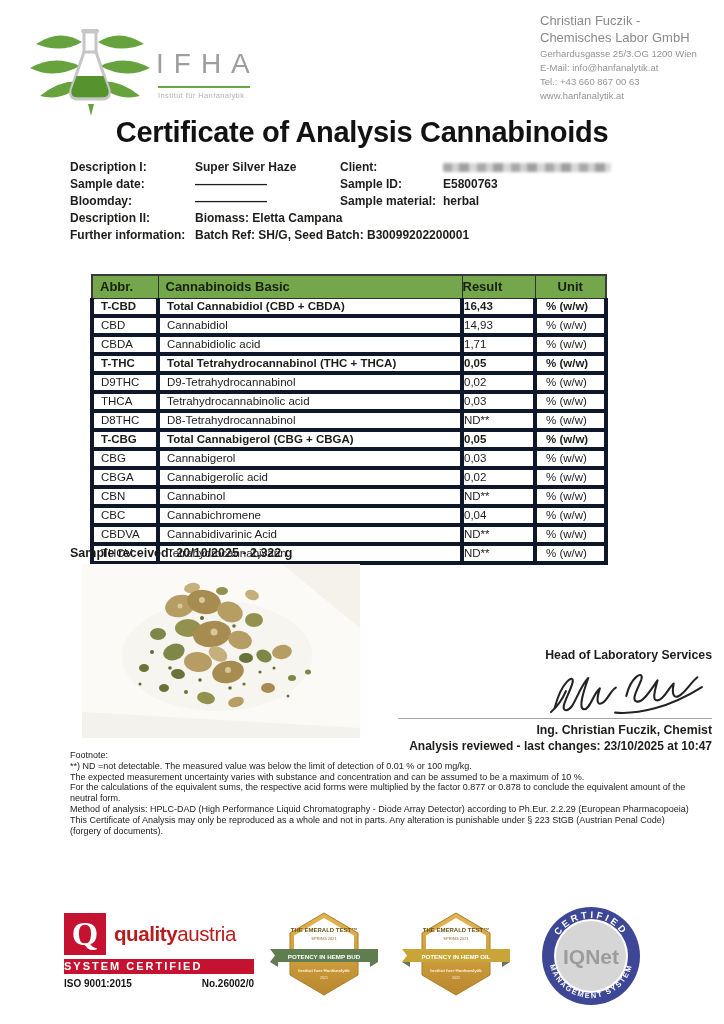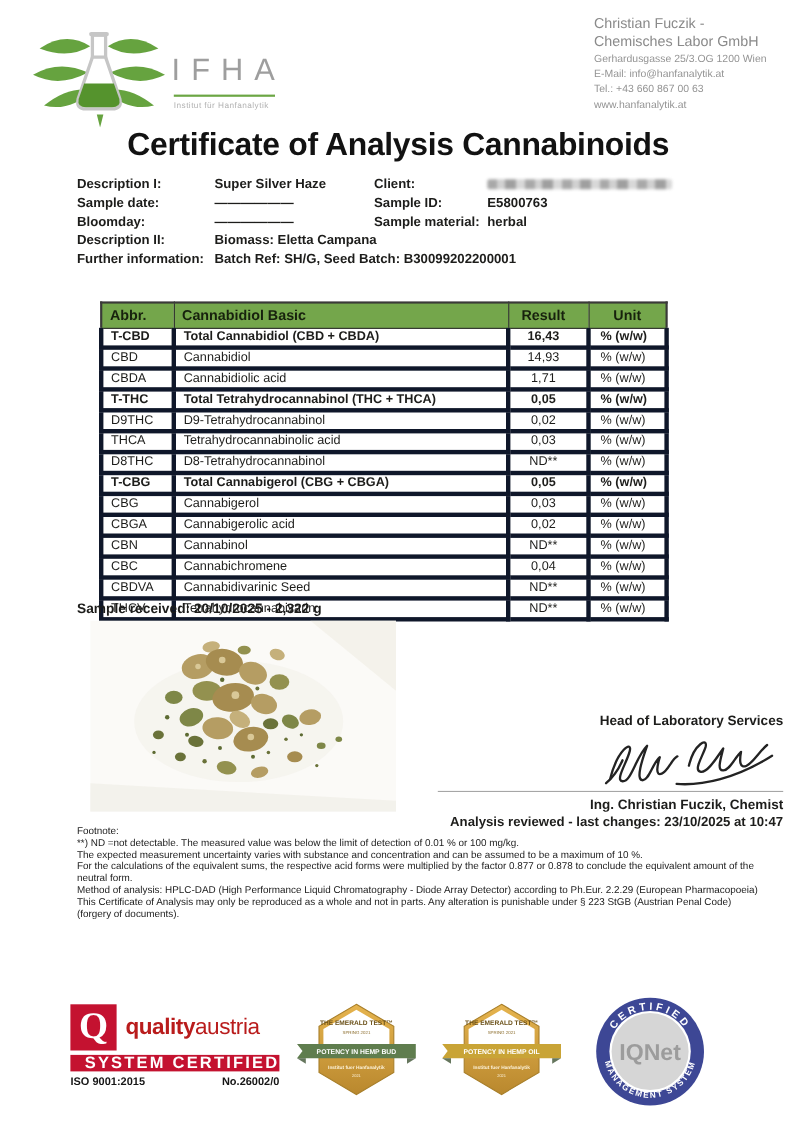--- a/index.html
+++ b/index.html
@@ -31,21 +31,21 @@
     background:repeating-linear-gradient(90deg,#9a9a9a 0 9px,#c9c9c9 9px 16px,#8f8f8f 16px 26px,#d2d2d2 26px 34px);
     filter:blur(1.6px); opacity:.85; }
   
   .results { position:absolute; left:90px; top:274px; width:514px; border-collapse:collapse;
     table-layout:fixed; border:2px solid #3a3a38; }
   .results th { background:#74a64b; color:#17210d; font-size:13px; font-weight:700;
     text-align:left; padding:3px 0 4px; border:1px solid #2f2f2e; }
   .results td { font-size:11.5px; padding:1px 0 2px; border:4px solid #0f172a; }
   .results th.col-abbr, .results td.col-abbr { padding-left:7px;margin-top:28px; }
   .results th.col-name, .results td.col-name { padding-left:7px; }
-  .results th.col-result, .results td.col-result { text-align:center; padding-right:9px;margin-left:24px; }
+  .results th.col-result, .results td.col-result { text-align:left; padding-right:9px;margin-left:24px; }
   .results th.col-unit { text-align:center; }
   .results td.col-unit { padding-left:9px; }
   .results tr.total-row td { font-weight:700; border-top:1px solid #8d8d8d; }
   
   .sample-received { position:absolute; left:70px; top:546px; font-size:12.5px; font-weight:700; }
   .photo { position:absolute; left:82px; top:564px; width:278px; height:174px; }
   
   .sig-block { position:absolute; left:398px; top:648px; width:314px; text-align:right; }
   .sig-title { font-size:12.3px; font-weight:700; }
   .sig-svg { margin-top:2px; transform:rotate(-3deg); }
@@ -55,22 +55,22 @@
   
   .footnote { position:absolute; left:70px; top:750px; width:622px; font-size:9px;
     line-height:10.8px; color:#1c1c1c; }
   
   .qa { position:absolute; left:64px; top:913px; width:190px; }
   .qa-top { display:flex; align-items:center; }
   .qa-q { width:42px; height:42px; background:#c41230; color:#fff; font-family:"Liberation Serif",serif;
     font-weight:700; font-size:34px; line-height:42px; text-align:center; flex:0 0 42px; }
   .qa-brand { margin-left:8px; font-size:20.5px; color:#b91c1c; letter-spacing:-.4px; white-space:nowrap; }
   .qa-brand .b { font-weight:700; }
-  .qa-banner { margin-top:4px; height:15px; background:#c41230; color:#fff; font-size:15px;
-    font-weight:700; letter-spacing:2px; text-align:right; line-height:15px; }
+  .qa-banner { margin-top:4px; height:15px; background:#c41230; color:#fff; font-size:11px;
+    font-weight:700; letter-spacing:2px; text-align:left; line-height:15px; }
   .qa-iso { display:flex; justify-content:space-between; margin-top:4px; font-size:10px; font-weight:700; color:#161616; }
   .badge { position:absolute; top:910px; }
   #badge-0 { left:268px; } #badge-1 { left:400px; }
   .iqnet { position:absolute; left:540px; top:905px; }
 </style>
 </head>
 <body>
 
 <div class="page">
 
@@ -148,21 +148,21 @@
   <table class="results">
     <colgroup>
         <col style="width:66px">
         <col style="width:304px">
         <col style="width:73px">
         <col style="width:71px">
       </colgroup>
     <thead>
       <tr>
         <th class="col-abbr">Abbr.</th>
-        <th class="col-name">Cannabidiol Basic</th>
+        <th class="col-name">Cannabinoids Basic</th>
         <th class="col-result">Result</th>
         <th class="col-unit">Unit</th>
       </tr>
     </thead>
     <tbody>
         <tr class="total-row">
           <td class="col-abbr">T-CBD</td>
           <td class="col-name">Total Cannabidiol (CBD + CBDA)</td>
           <td class="col-result">16,43</td>
           <td class="col-unit">% (w/w)</td>
@@ -228,21 +228,21 @@
           <td class="col-unit">% (w/w)</td>
         </tr>
         <tr>
           <td class="col-abbr">CBC</td>
           <td class="col-name">Cannabichromene</td>
           <td class="col-result">0,04</td>
           <td class="col-unit">% (w/w)</td>
         </tr>
         <tr>
           <td class="col-abbr">CBDVA</td>
-          <td class="col-name">Cannabidivarinic Seed</td>
+          <td class="col-name">Cannabidivarinic Acid</td>
           <td class="col-result">ND**</td>
           <td class="col-unit">% (w/w)</td>
         </tr>
         <tr>
           <td class="col-abbr">THCV</td>
           <td class="col-name">Tetrahydrocannabivarin</td>
           <td class="col-result">ND**</td>
           <td class="col-unit">% (w/w)</td>
         </tr>
       </tbody>

